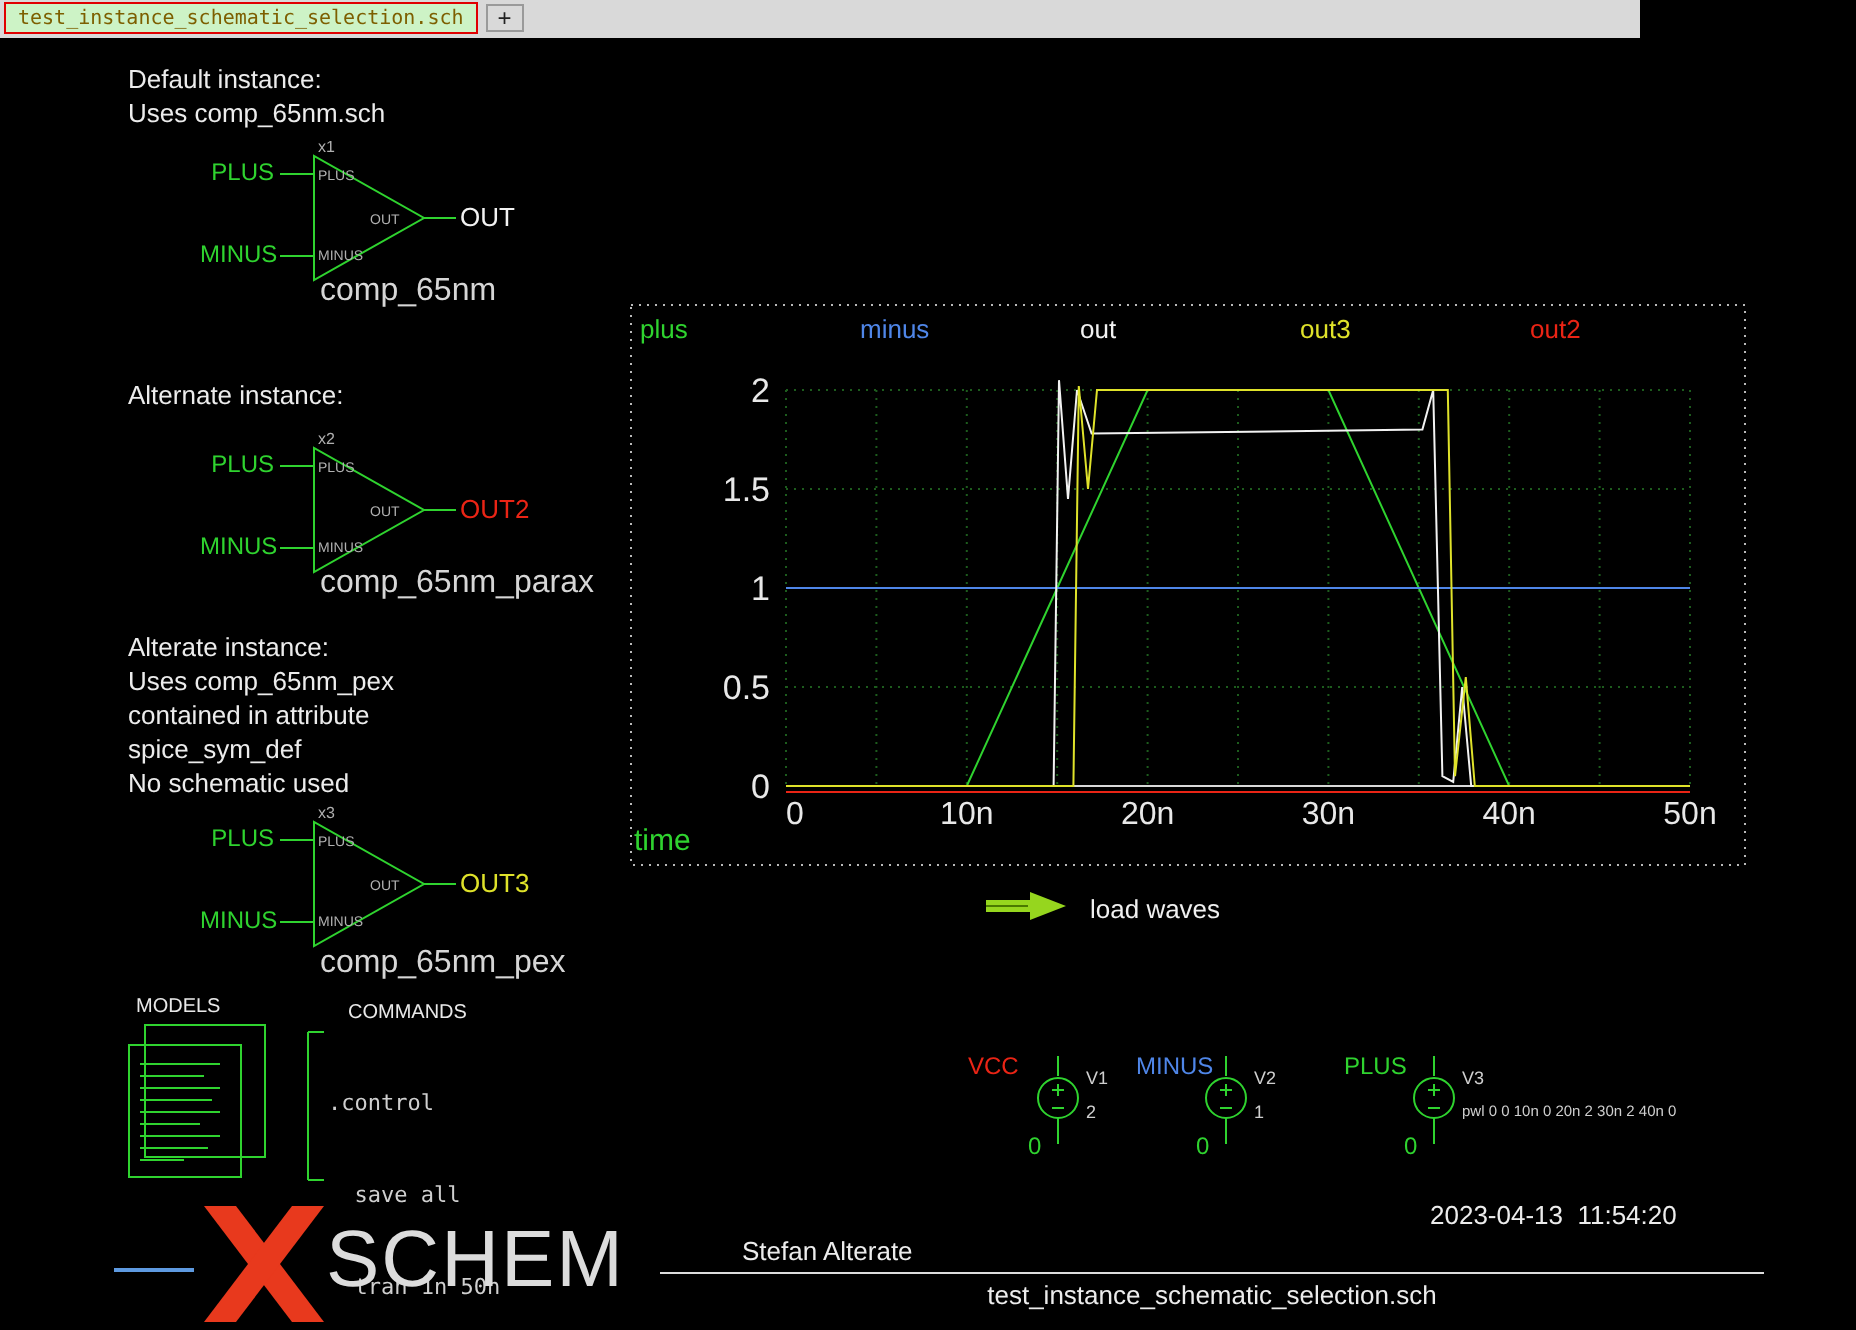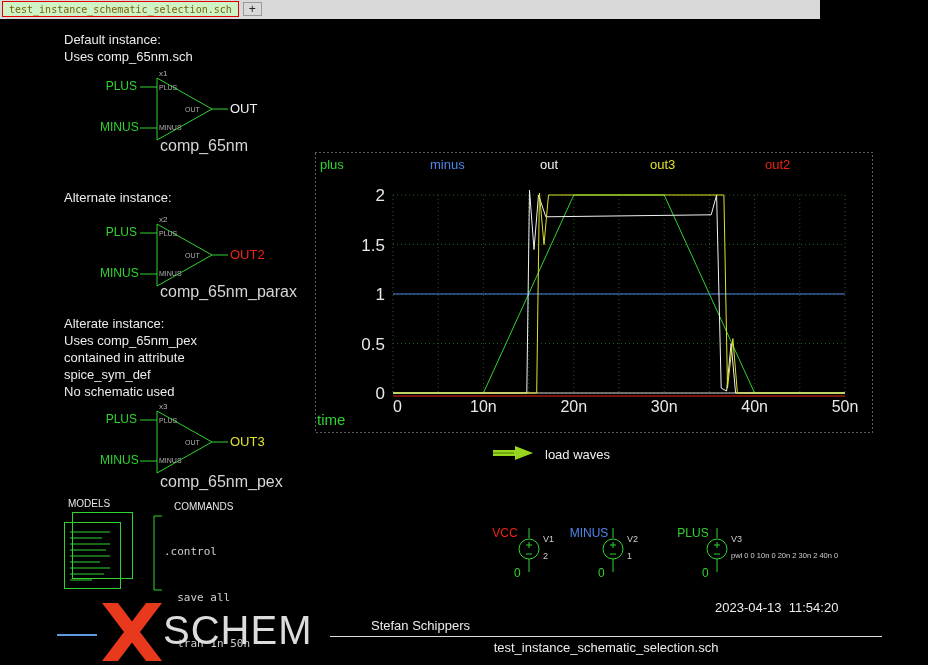--- a/index.html
+++ b/index.html
@@ -16,21 +16,21 @@
   .devlabel{position:absolute;color:#d6d6d6;font-size:16px}
   .smalllabel{color:#e8e8e8;font-size:10px;line-height:13px}
   .codeblock{display:flex;margin-top:1px}
   .code{font-family:"DejaVu Sans Mono",monospace;font-size:11px;line-height:15.2px;color:#cfcfcf;white-space:pre}
   svg{display:block}
   .wire{stroke:#2fd32f;stroke-width:1}
   .sym{stroke:#2fd32f;fill:none;stroke-width:1}
   .tiny{fill:#b0b0b0;font-size:7px;font-family:"Liberation Sans",sans-serif}
   .inst{fill:#b0b0b0;font-size:8px;font-family:"Liberation Sans",sans-serif}
   .src{position:absolute;width:240px;height:58px}
-  .srclabel{position:absolute;font-size:12px;width:42px;text-align:center;top:2px;left:0}
+  .srclabel{position:absolute;font-size:12px;width:42px;text-align:left;top:2px;left:0}
   .srcname{position:absolute;color:#cfcfcf;font-size:9px;left:59px;white-space:nowrap}
   .gnd{position:absolute;color:#2fd32f;font-size:12px;left:30px;top:42px}
   .loadwaves{position:absolute;display:flex;align-items:flex-end;gap:9px;color:#f0f0f0;font-size:13px}
   .tbtext{position:absolute;color:#ececec;font-size:13px;white-space:pre}
   .hline{position:absolute;height:1px;background:#dcdcdc}
   .blueline{position:absolute;height:2px;background:#5e9ae0}
   .logotext{position:absolute;color:#dcdcdc;font-size:40px;letter-spacing:1px}
 </style>
 </head>
 <body>
@@ -238,18 +238,18 @@
     <div class="srcname" style="top:27px;font-size:7.5px">pwl 0 0 10n 0 20n 2 30n 2 40n 0</div>
     <div class="gnd">0</div>
   </div>
 
   <div class="blueline" style="left:57px;top:634px;width:40px"></div>
   <svg class="abs" style="left:100px;top:603px" width="64" height="58">
     <polygon points="2,0 18,0 62,58 46,58" fill="#e8391d"></polygon>
     <polygon points="46,0 62,0 18,58 2,58" fill="#e8391d"></polygon>
   </svg>
   <div class="logotext" style="left:163px;top:608px">SCHEM</div>
-  <div class="tbtext" style="left:371px;top:618px">Stefan Schippers</div>
+  <div class="tbtext" style="left:371px;top:618px">Stefan Alterate</div>
   <div class="tbtext" style="left:715px;top:600px;width:166px;">2023-04-13  11:54:20</div>
   <div class="hline" style="left:330px;top:636px;width:552px"></div>
   <div class="tbtext" style="left:330px;top:640px;width:552px;text-align:center">test_instance_schematic_selection.sch</div>
 
 </div>
 
 </body></html>

